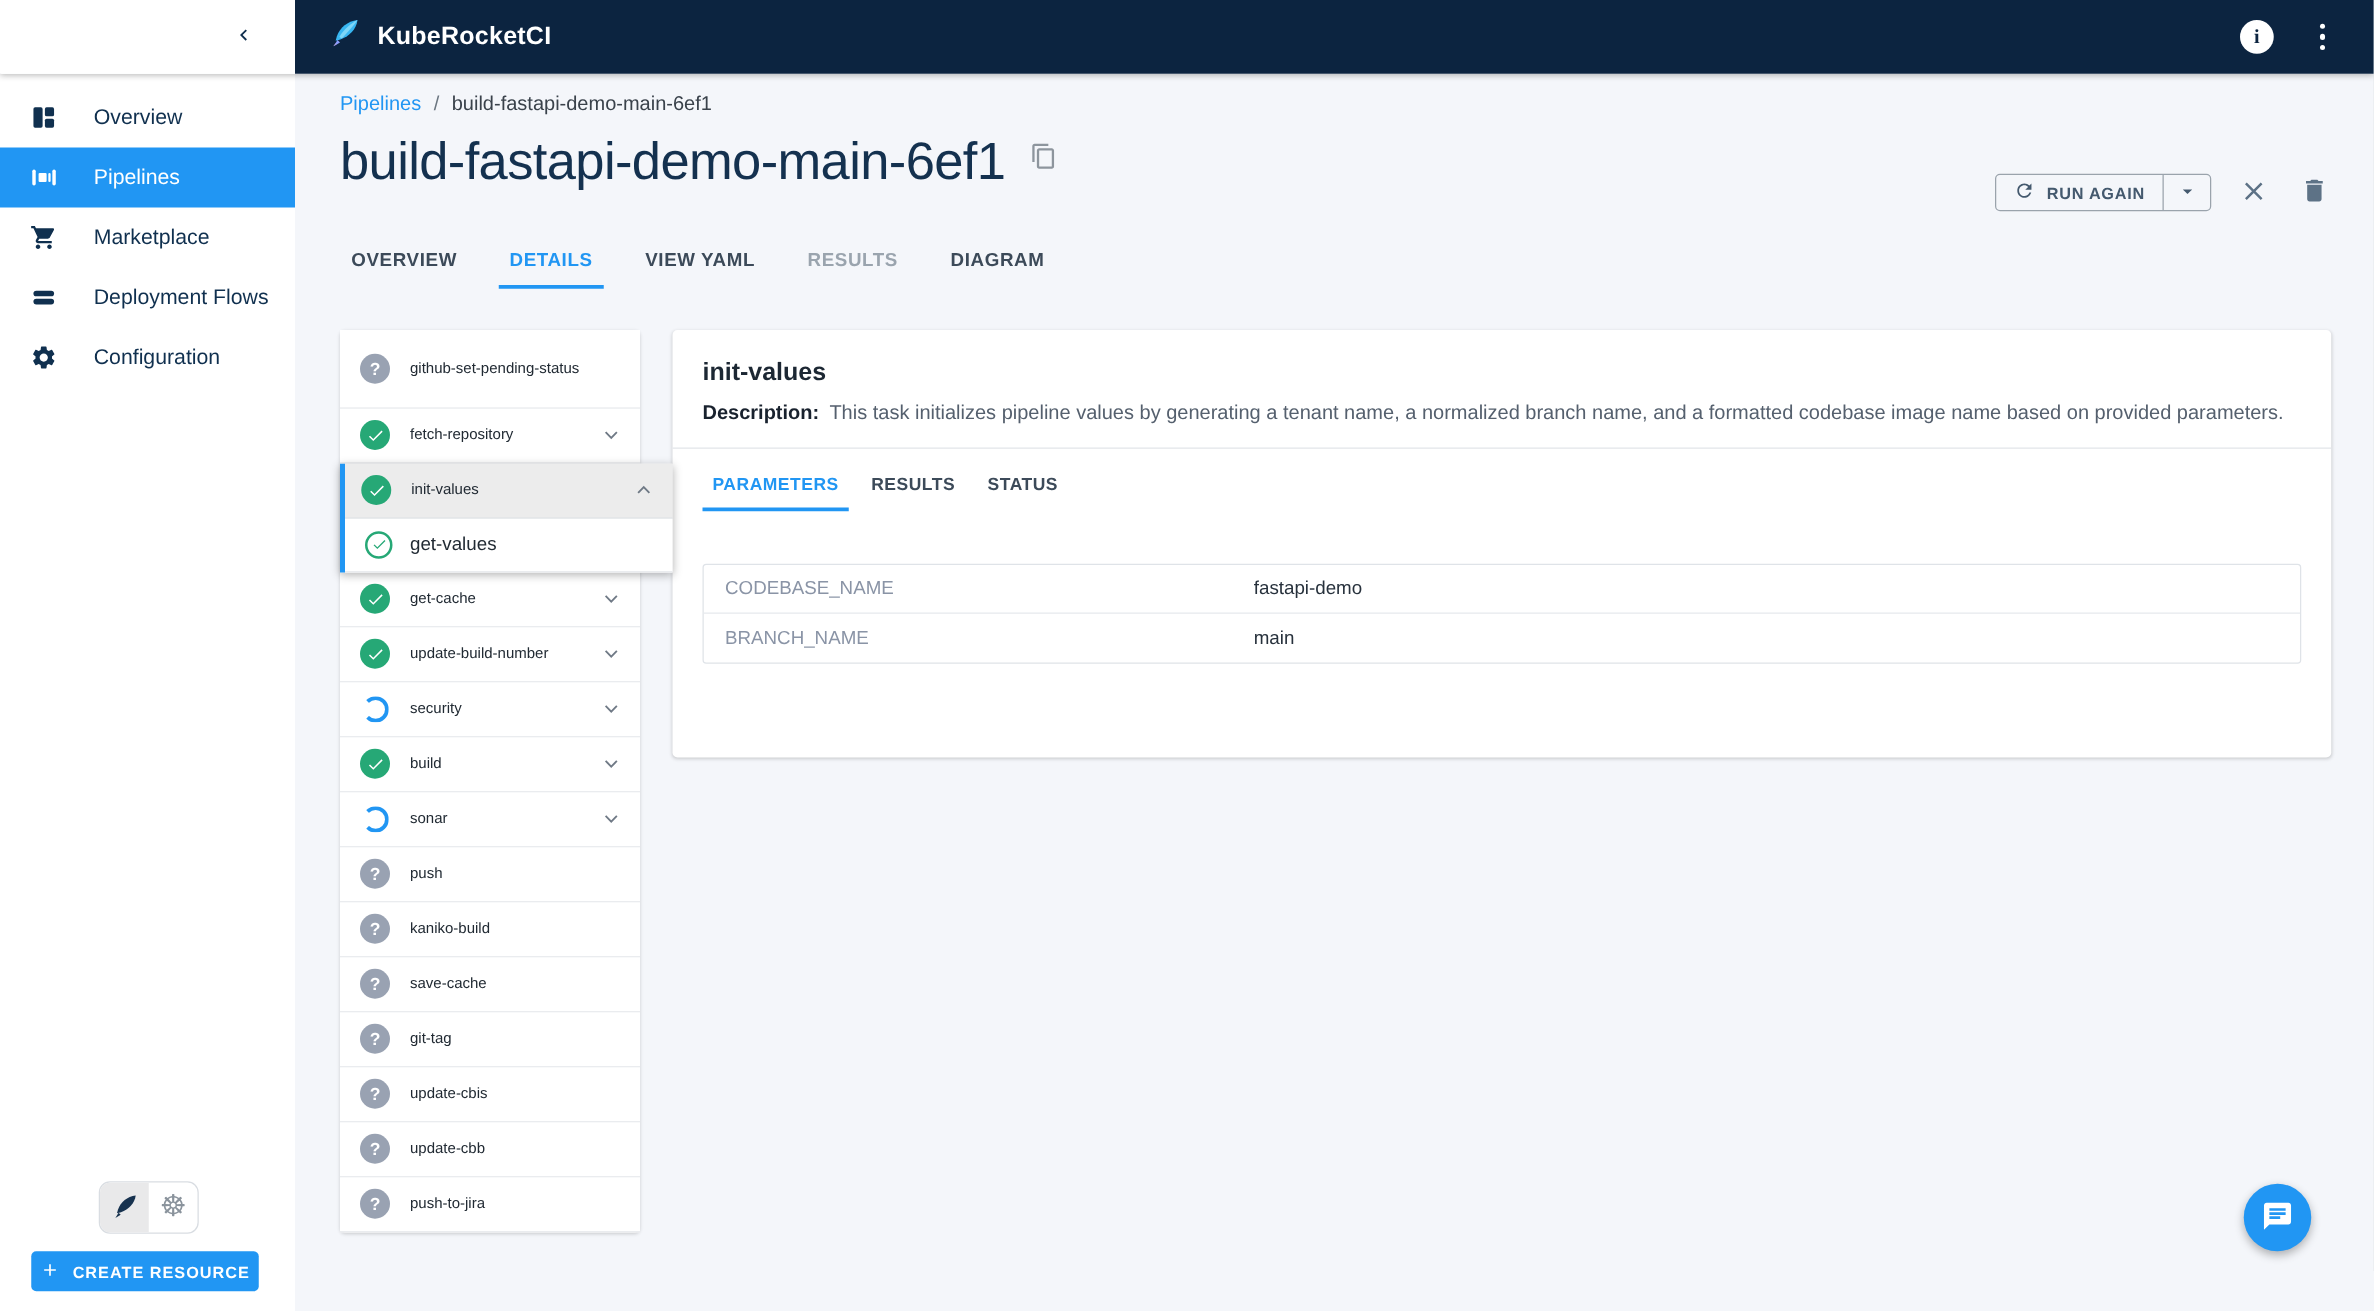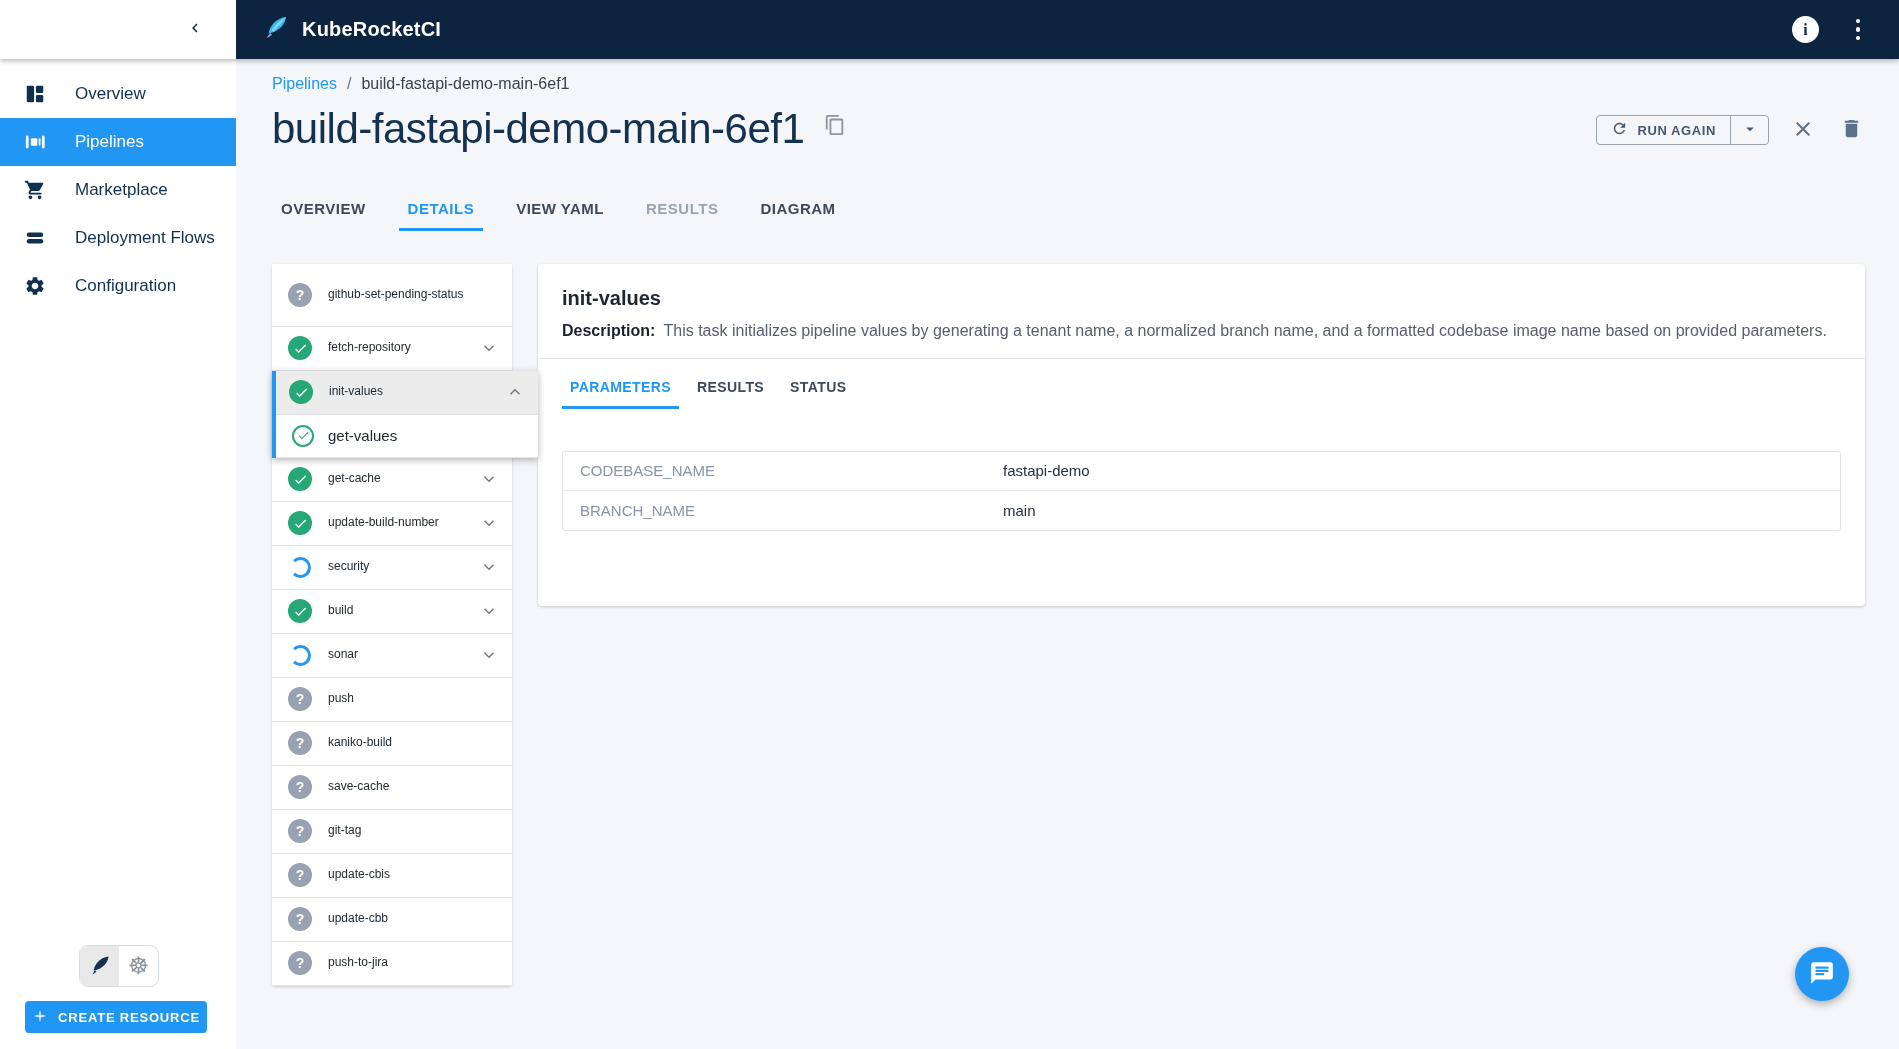--- a/index.html
+++ b/index.html
@@ -52,21 +52,21 @@
     border:none; border-radius:4px; font-size:13px; font-weight:bold; letter-spacing:.8px;
     display:flex; align-items:center; justify-content:center; gap:10px; cursor:pointer;
     font-family:"Liberation Sans", sans-serif; }
 
   
   .main { flex:1; min-width:0; position:relative; background:#f4f6fa; padding:0 34px 0 36px; }
   .bc-row { margin-top:16px; display:flex; align-items:center; gap:10px; font-size:16px; }
   .bc-link { color:#2196f3; text-decoration:none; cursor:pointer; }
   .bc-sep { color:#6b7680; }
   .bc-cur { color:#3a424b; }
-  .hdr-actions { position:absolute; top:56px; right:34px; display:flex; align-items:center; gap:20px; }
+  .hdr-actions { position:absolute; top:80px; right:34px; display:flex; align-items:center; gap:20px; }
   .split-btn { display:flex; align-items:stretch; height:30px; border:1px solid #9aa3ac;
     border-radius:4px; background:transparent; overflow:hidden; }
   .sb-main { display:flex; align-items:center; gap:9px; padding:0 14px; border:none;
     background:transparent; cursor:pointer; color:#44596e; font-size:13px; font-weight:bold;
     letter-spacing:.6px; font-family:"Liberation Sans", sans-serif; }
   .sb-caret { width:38px; display:flex; align-items:center; justify-content:center;
     border:none; border-left:1px solid #9aa3ac; background:transparent; cursor:pointer; color:#44596e; }
   .flat-icon-btn { width:28px; height:28px; border:none; background:transparent; cursor:pointer;
     display:flex; align-items:center; justify-content:center; color:#5d7286; }
   .title-row { margin-top:10px; display:flex; align-items:flex-start; gap:18px; }

